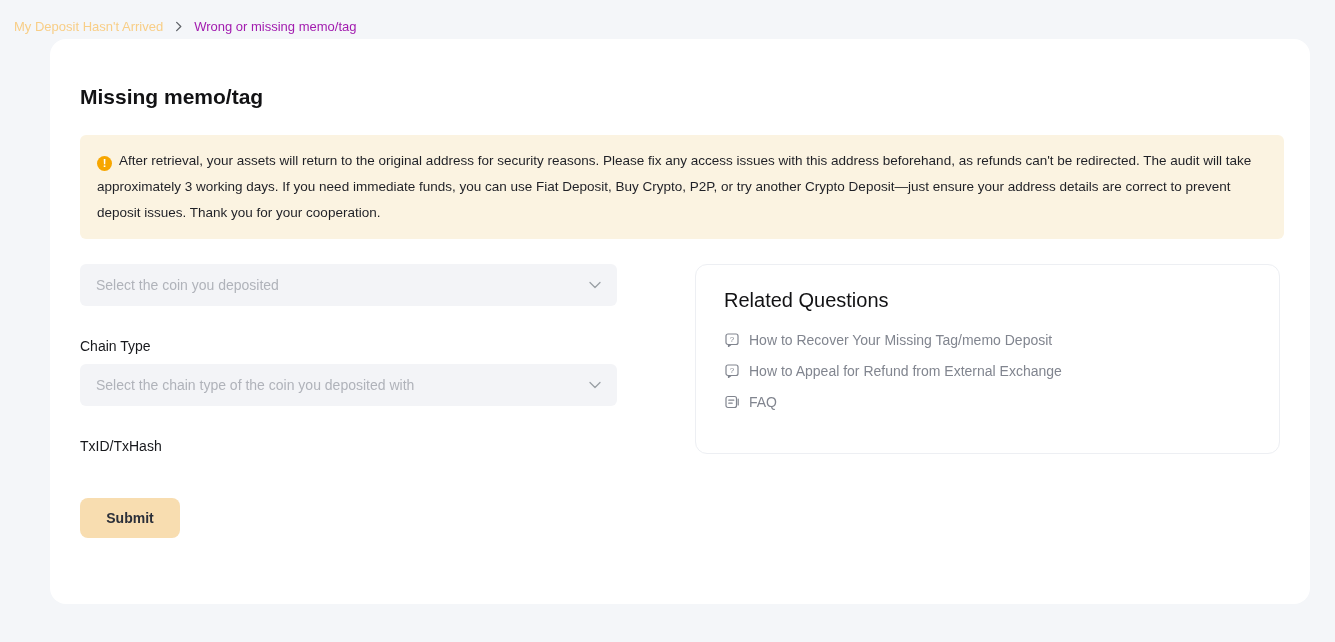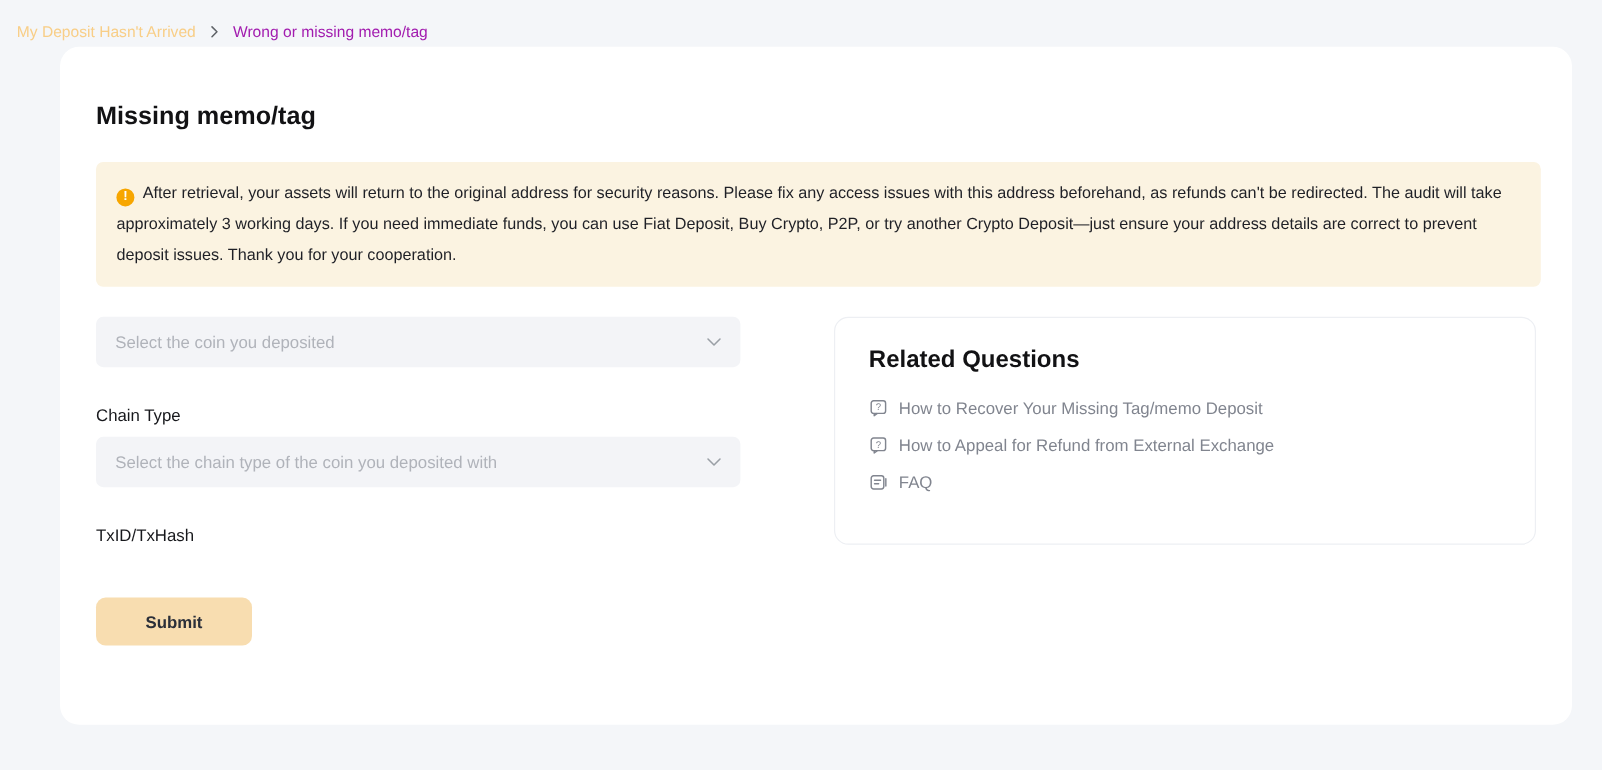--- a/index.html
+++ b/index.html
@@ -49,33 +49,33 @@
     height:42px; width:537px; background:#f3f4f7; border-radius:6px;
     display:flex; align-items:center; padding:0 16px;
     font-size:14px; color:#b0b3ba; cursor:pointer;
   }
   .control .chev { margin-left:auto; display:flex; align-items:center; }
   input.control {
     border:none; outline:none; cursor:text; color:#17181c;
   }
   input.control::placeholder { color:#b0b3ba; }
   .submit-btn {
-    margin-top:12px; width:130px; height:40px;
+    margin-top:12px; width:100px; height:40px;
     background:#f8ddb0; border:none; border-radius:8px;
     font-family:"Liberation Sans", sans-serif;
     font-size:14px; font-weight:bold; color:#2b2f39; cursor:pointer;
   }
 
   
   .related {
     margin-left:78px; width:590px; min-height:190px;
     border:1px solid #edeff3; border-radius:12px;
     padding:24px 28px 26px;
   }
-  .related-title { font-size:20px; font-weight:bold; color:#121214; margin-bottom:20px; }
+  .related-title { font-size:20px; font-weight:normal; color:#121214; margin-bottom:20px; }
   .rel-item {
     display:flex; align-items:center; gap:9px;
     font-size:14px; color:#81858f; margin-top:15px; cursor:pointer;
   }
   .rel-item:first-of-type { margin-top:0; }
   .rel-icon { display:flex; align-items:center; flex:0 0 auto; }
 </style>
 </head>
 <body>
 

